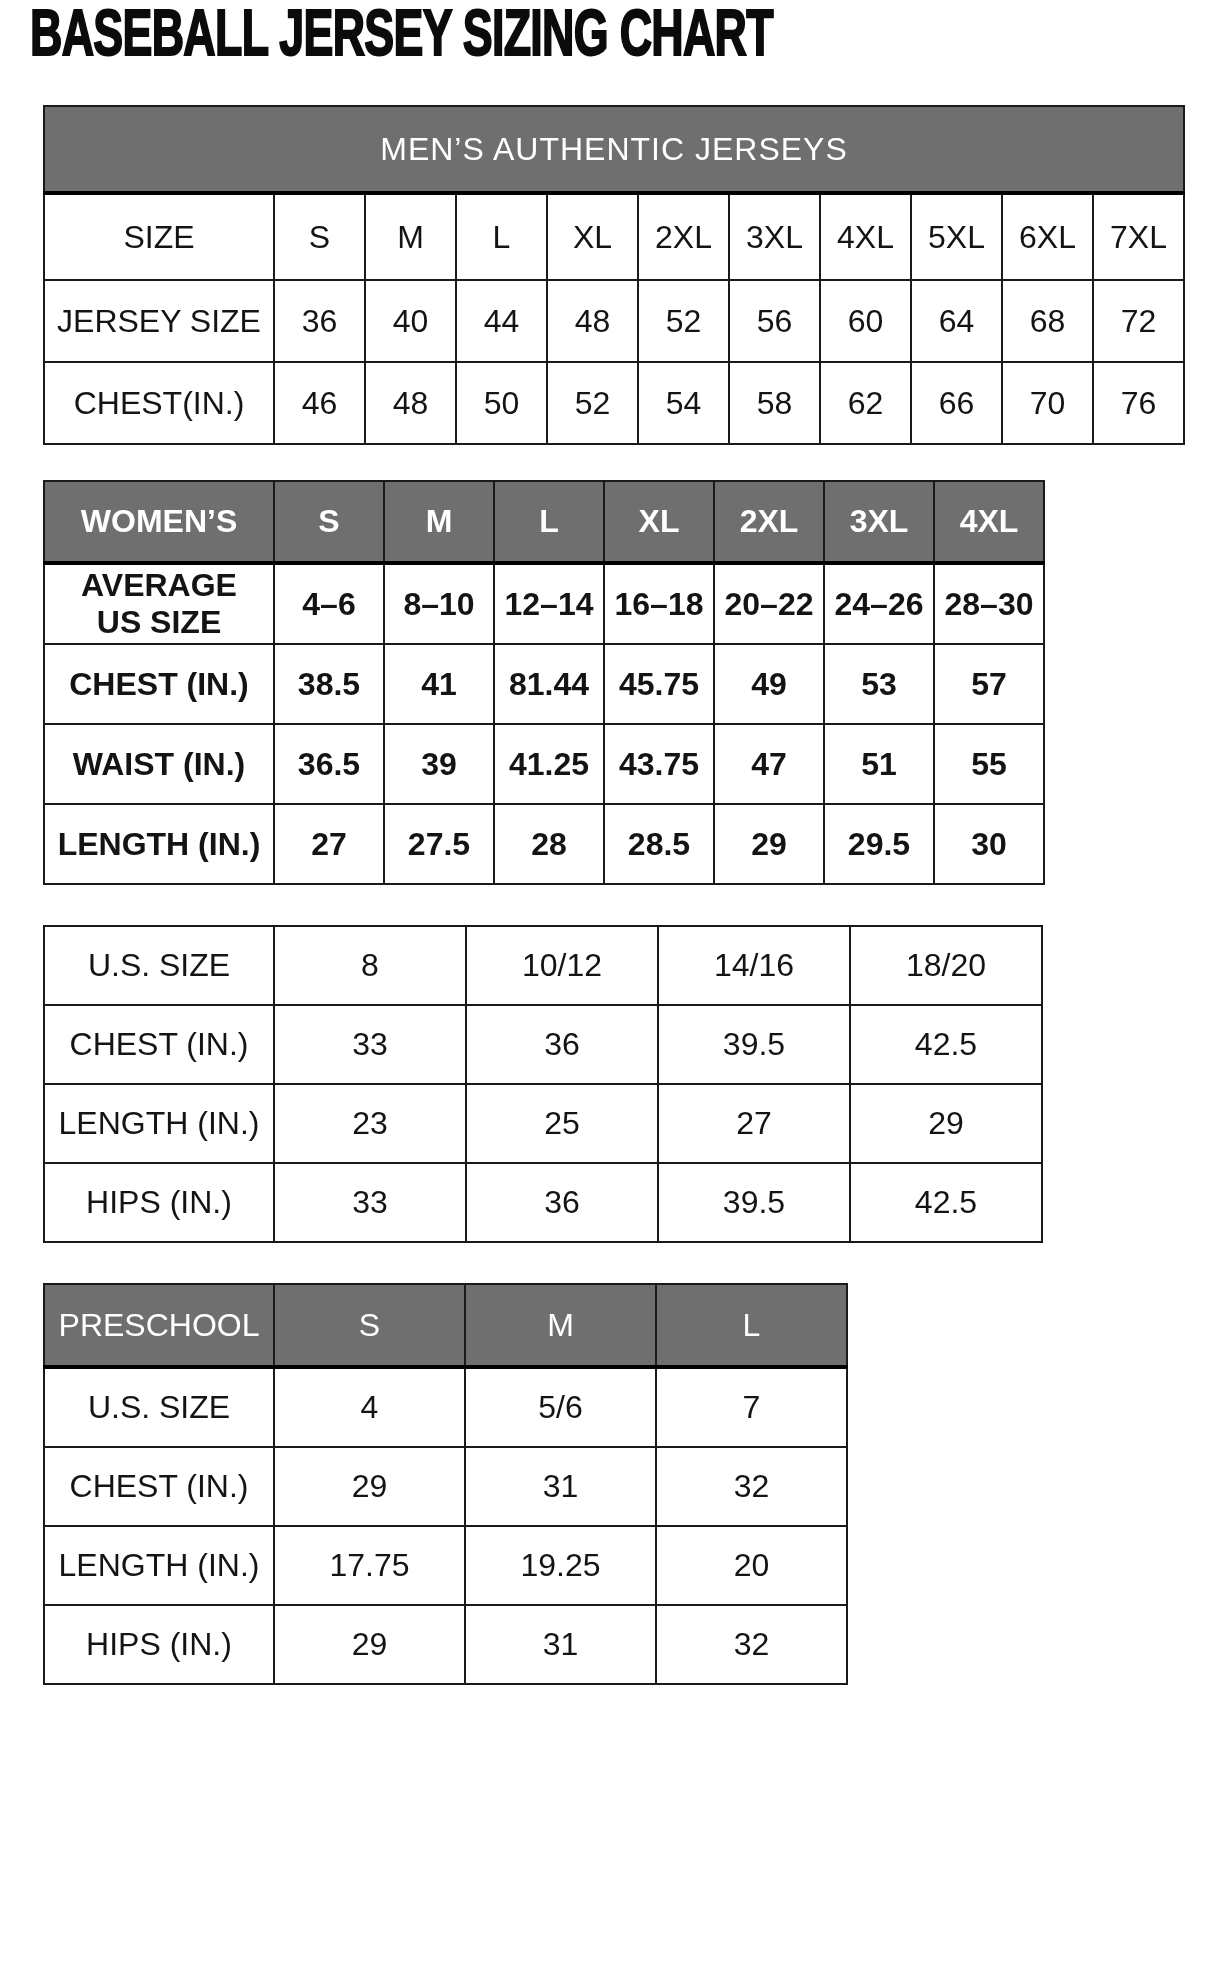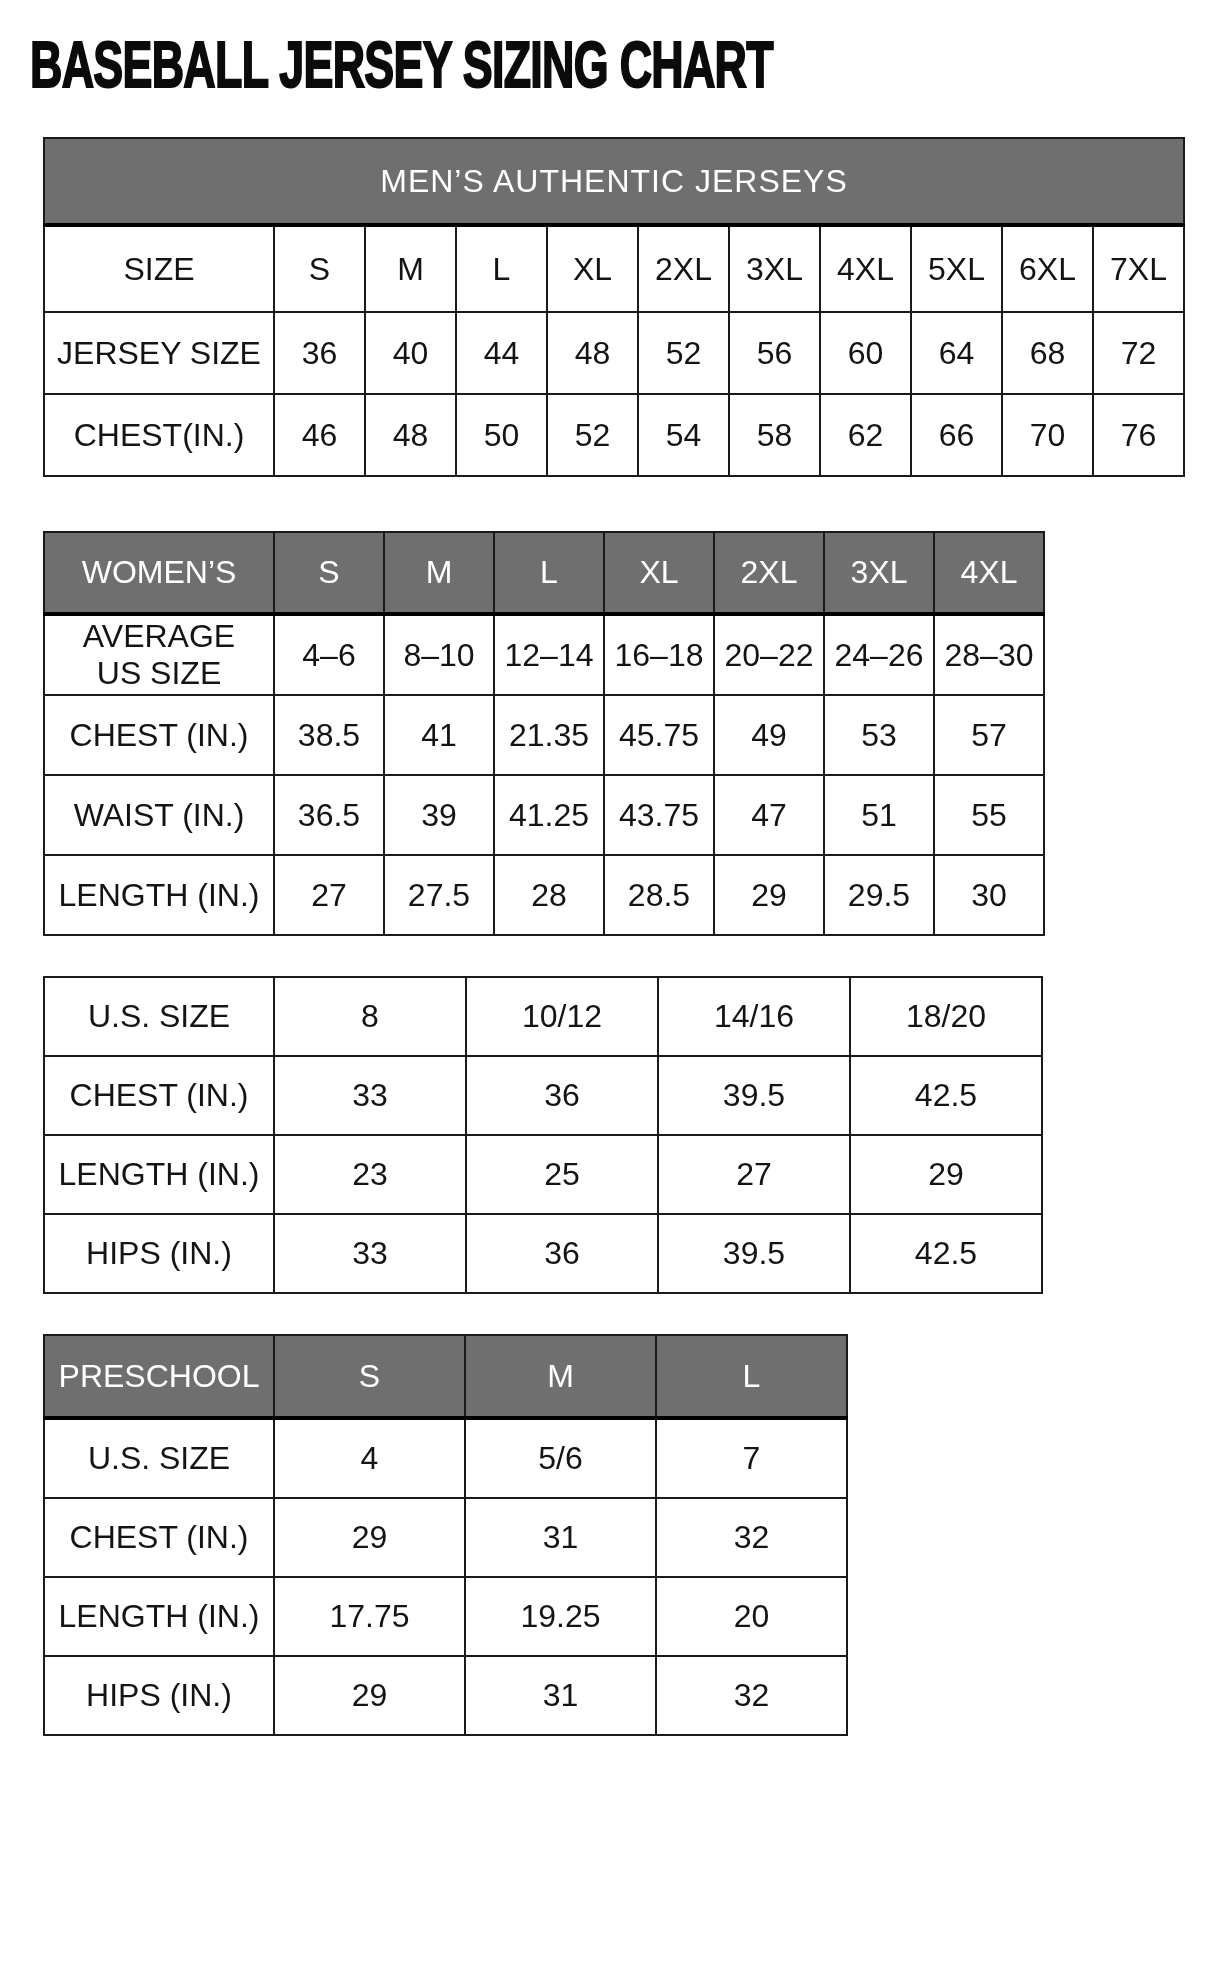--- a/index.html
+++ b/index.html
@@ -2,21 +2,21 @@
 <html><head>
 <meta charset="utf-8">
 <style>
   html,body{margin:0;padding:0;background:#fff;}
   body{
     width:1220px;height:1974px;overflow:hidden;
     font-family:"Liberation Sans","DejaVu Sans",sans-serif;
     color:#141414;
   }
   .title{
-    margin:32px 0 0 30px;
+    margin:0 0 0 30px;
     font-size:64px;font-weight:bold;line-height:1.05;
     white-space:nowrap;color:#0b0b0b;
   }
   .title-inner{
     display:inline-block;
     transform:scaleX(0.70);transform-origin:0 60%;
     letter-spacing:-1px;
     -webkit-text-stroke:2px #0b0b0b;
   }
   .note{
@@ -46,21 +46,21 @@
     background:#6f6f6f;color:#fff;
     border-bottom:4px solid #000;
   }
   
   .t-mens{margin-top:38px;}
   .t-mens .c-label{width:230px}
   .t-mens .c-data{width:91px}
   .t-mens td{height:80px}
   .t-mens .banner,.t-mens .header-row td{height:84px}
   
-  .t-womens{margin-top:54px;}
+  .t-womens{margin-top:35px;font-weight:bold;}
   .t-womens .c-label{width:230px}
   .t-womens .c-data{width:110px}
   .t-womens td{height:78px}
   .t-womens .header-row td{height:79px}
   
   .t-boys{margin-top:40px;}
   .t-boys .c-label{width:230px}
   .t-boys .c-data{width:192px}
   .t-boys td{height:77px}
   .t-boys .header-row td{height:80px}
@@ -166,21 +166,21 @@
             <td>12–14</td>
             <td>16–18</td>
             <td>20–22</td>
             <td>24–26</td>
             <td>28–30</td>
           </tr>
           <tr>
             <td class="label-cell">CHEST (IN.)</td>
             <td>38.5</td>
             <td>41</td>
-            <td>21.35</td>
+            <td>81.44</td>
             <td>45.75</td>
             <td>49</td>
             <td>53</td>
             <td>57</td>
           </tr>
           <tr>
             <td class="label-cell">WAIST (IN.)</td>
             <td>36.5</td>
             <td>39</td>
             <td>41.25</td>

